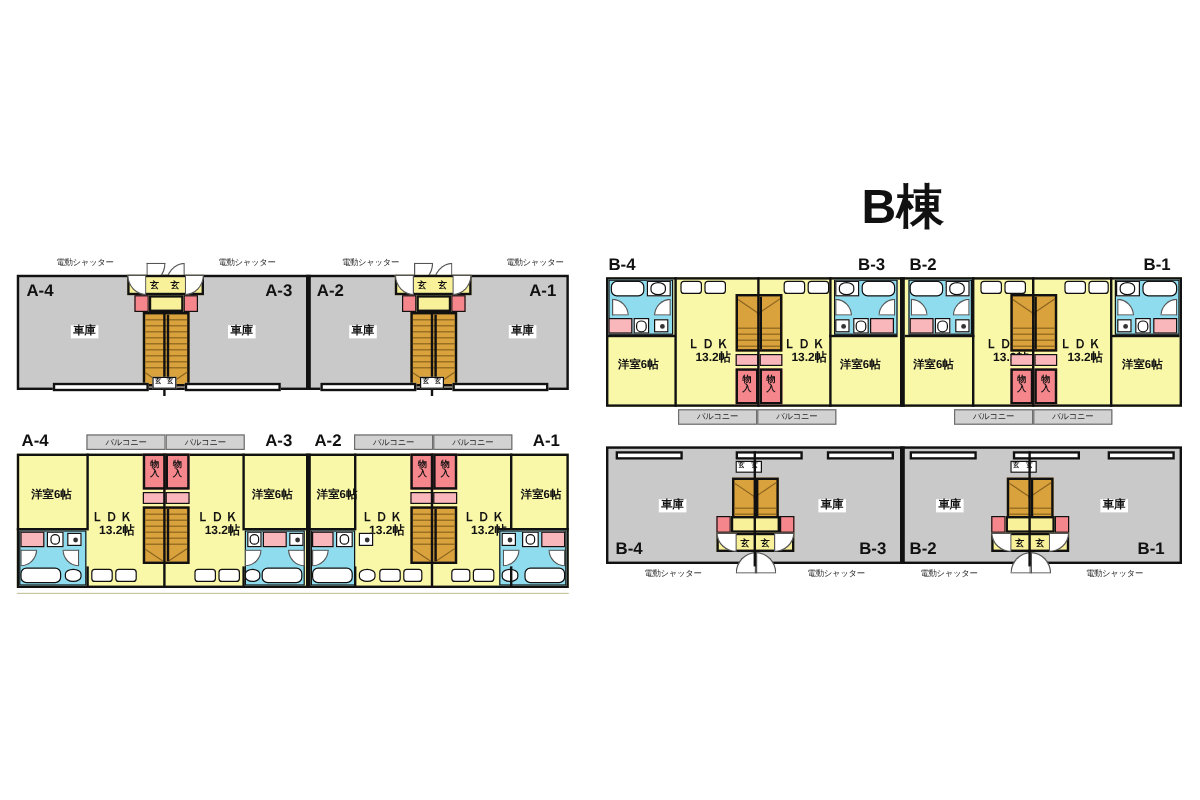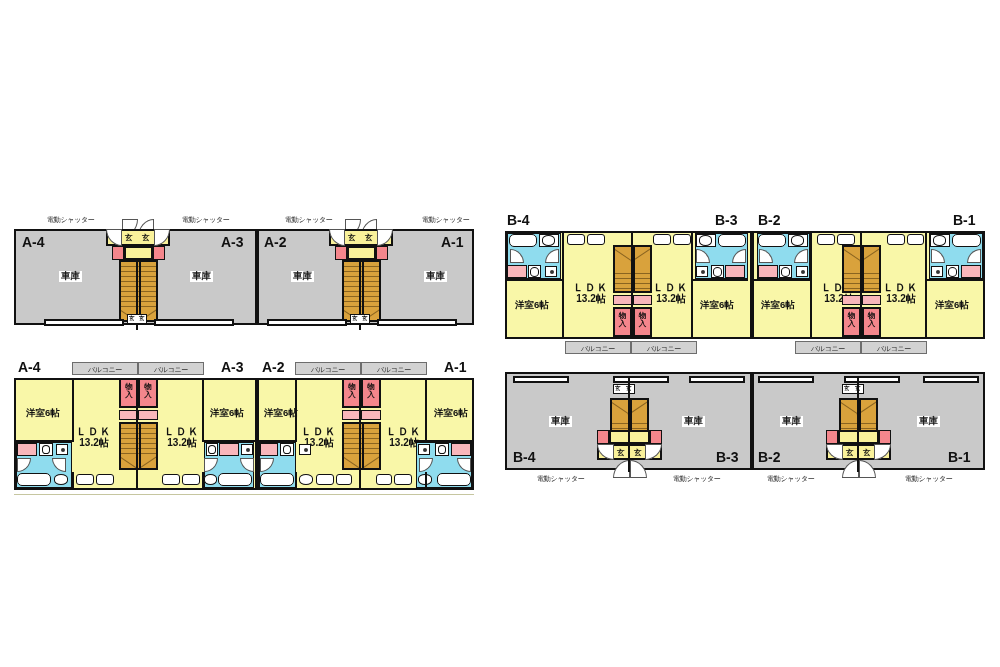--- a/index.html
+++ b/index.html
@@ -28,21 +28,21 @@
   .smalllabel{
     position:absolute;font-size:7px;color:#222;white-space:nowrap;
     line-height:1;letter-spacing:-0.3px;
   }
   .roomlabel{
     position:absolute;font-size:9.5px;font-weight:bold;color:#111;
     white-space:nowrap;line-height:1.15;text-align:center;
     background:rgba(255,255,255,0.0);
   }
   .roomlabel.boxed{background:#ffffff;padding:0px 2px;}
-  .ldk{font-size:10.5px;letter-spacing:1.5px;}
+  .ldk{font-size:10.5px;letter-spacing:1.5px;text-align:right;}
   .ldk .n{letter-spacing:0px;font-size:10px;display:block;}
 
   .wall{position:absolute;background:#111;}
   .partyline{position:absolute;background:#111;}
 
   
   .stair{position:absolute;background:#d9a23c;border:2px solid #111;box-sizing:border-box;overflow:hidden;}
   .stair .tread{position:absolute;left:0;right:0;height:1px;background:#8a6420;}
   .stair .mid{position:absolute;top:0;bottom:0;width:2px;background:#111;}
   .stair .diag{position:absolute;background:#8a6420;height:1px;transform-origin:0 0;}
@@ -79,20 +79,21 @@
 
   
   .shutter{position:absolute;background:#fff;border:2px solid #111;box-sizing:border-box;}
   .dimline{position:absolute;background:#c6c6a0;height:1px;}
 </style>
 </head>
 <body>
 
 <div class="stage">
 
+  <div class="bldg-title" style="left:718px;top:145px;">B棟</div>
 
   <div class="plan" id="a-garage" style="left:14px;top:215px;width:460px;height:110px;">
 
     <div class="shell garage" style="left:0;top:14px;width:460px;height:96px;"></div>
 
     <div class="partyline" style="left:241px;top:14px;width:4px;height:96px;"></div>
 
     <div class="unitlabel" style="left:8px;top:20px;">A-4</div>
     <div class="unitlabel" style="left:207px;top:20px;">A-3</div>
     <div class="unitlabel" style="left:250px;top:20px;">A-2</div>

